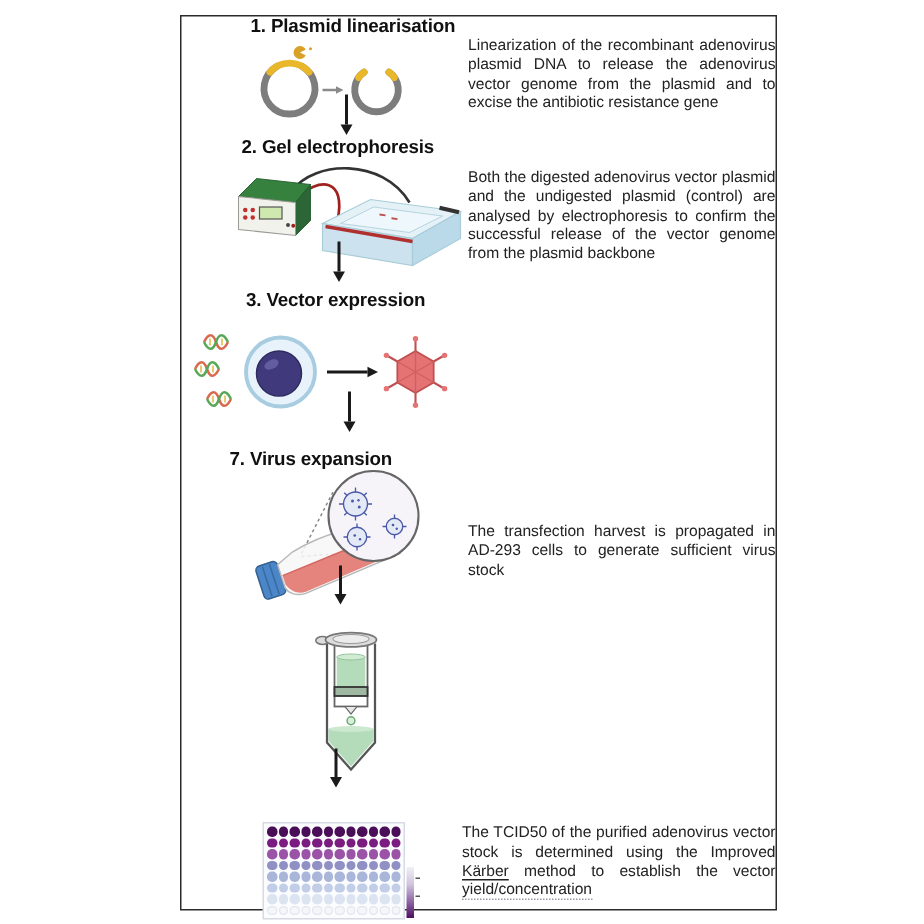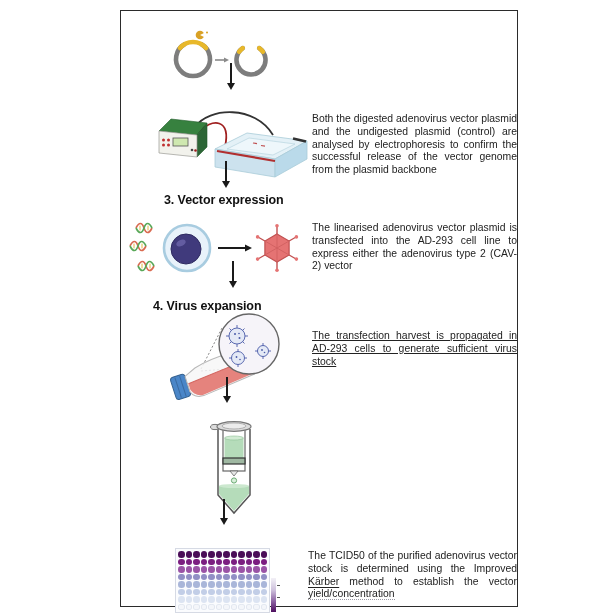--- a/index.html
+++ b/index.html
@@ -26,20 +26,21 @@
   .well-empty{box-shadow:inset 0 0 0 0.8px #e1e6ef;}
   .colorbar{position:absolute;width:5px;height:34px;
             background:linear-gradient(to bottom,#f2f0f6 0%,#cfc2dd 35%,#8a5fa0 70%,#4d0e5e 100%);}
   .cbar-tick{position:absolute;right:-4px;width:3px;height:1px;background:#555;}
 </style>
 </head>
 <body>
 
 <div class="frame">
 
+  <div class="step-title" style="left:46px;top:-1px;">1. Plasmid linearisation</div>
   <svg class="illu" style="left:42px;top:16px;" width="140" height="56" viewBox="0 0 140 56">
 
     <g>
       <path d="M 38.5 17.3 A 17 17 0 1 1 21.5 17.3" fill="none" stroke="#7d7d7d" stroke-width="4.6" stroke-linecap="round"></path>
       <path d="M 17 21.1 A 17 17 0 0 1 43 21.1" fill="none" stroke="#e8b82a" stroke-width="4.6" stroke-linecap="round"></path>
     </g>
 
     <g>
       <circle cx="37" cy="8" r="4.3" fill="#d9a125"></circle>
       <path d="M 37 8 L 43 5 L 43 11 Z" fill="#ffffff"></path>
@@ -51,21 +52,23 @@
       <path d="M 61 30.5 L 66 33 L 61 35.5 Z" fill="#8a8a8a"></path>
     </g>
 
     <g>
       <path d="M 96.3 21.1 A 14.5 14.5 0 1 1 79.7 21.1" fill="none" stroke="#7d7d7d" stroke-width="4.6" stroke-linecap="round"></path>
       <path d="M 96.3 21.1 A 14.5 14.5 0 0 1 99.9 24.7" fill="none" stroke="#e8b82a" stroke-width="4.6" stroke-linecap="round"></path>
       <path d="M 79.7 21.1 A 14.5 14.5 0 0 0 76.1 24.7" fill="none" stroke="#e8b82a" stroke-width="4.6" stroke-linecap="round"></path>
     </g>
   </svg>
   <div class="down-arrow" style="left:105px;top:52px;height:27px;"></div>
-
+  <div class="desc" style="left:191px;top:14px;width:205px;">Linearization of the recombinant adenovirus plasmid DNA to release the adenovirus vector genome from the plasmid and to excise the antibiotic resistance gene</div>
+
+  <div class="step-title" style="left:40px;top:80px;">2. Gel electrophoresis</div>
   <svg class="illu" style="left:28px;top:94px;" width="168" height="78" viewBox="0 0 168 78">
 
     <path d="M 46 22 C 60 2, 106 0, 124 30" fill="none" stroke="#333" stroke-width="1.8"></path>
     <path d="M 48 28 C 64 12, 82 14, 76 42" fill="none" stroke="#a02020" stroke-width="1.8"></path>
 
     <g>
       <polygon points="10,26 22,14 58,18 48,30" fill="#37813f" stroke="#235c2b" stroke-width="0.6"></polygon>
       <polygon points="48,30 58,18 58,42 48,52" fill="#2c6636" stroke="#235c2b" stroke-width="0.6"></polygon>
       <polygon points="10,26 48,30 48,52 10,48" fill="#f2f2ec" stroke="#9a9a94" stroke-width="0.7"></polygon>
       <rect x="24" y="33" width="15" height="8" fill="#cfe8b0" stroke="#555" stroke-width="0.8"></rect>
@@ -138,23 +141,22 @@
       <circle cx="150" cy="57.2" r="1.8" fill="#e57373"></circle>
       <circle cx="130.6" cy="46.1" r="1.8" fill="#e57373"></circle>
       <circle cx="130.6" cy="23.9" r="1.8" fill="#e57373"></circle>
       <polygon points="150,21 162.1,28 162.1,42 150,49 137.9,42 137.9,28" fill="#e57373" stroke="#c05050" stroke-width="1.2"></polygon>
       <line x1="150" y1="21" x2="150" y2="49" stroke="#d06060" stroke-width="0.9"></line>
       <line x1="137.9" y1="28" x2="162.1" y2="42" stroke="#d06060" stroke-width="0.9"></line>
       <line x1="162.1" y1="28" x2="137.9" y2="42" stroke="#d06060" stroke-width="0.9"></line>
     </g>
   </svg>
   <div class="down-arrow" style="left:107px;top:250px;height:27px;"></div>
-  <div class="desc" style="left:191px;top:211px;width:205px;">The linearised adenovirus vector plasmid is transfected into the AD-293 cell line to express either the adenovirus type 2 (CAV-2) vector</div>
-
-  <div class="step-title" style="left:32px;top:288px;">4. Virus expansion</div>
+
+  <div class="step-title" style="left:32px;top:288px;">7. Virus expansion</div>
   <svg class="illu" style="left:48px;top:300px;" width="126" height="92" viewBox="0 0 126 92">
 
     <line x1="32" y1="58" x2="53" y2="17" stroke="#888" stroke-width="1" stroke-dasharray="2,2"></line>
     <line x1="32" y1="60" x2="58" y2="58" stroke="#888" stroke-width="1" stroke-dasharray="2,2"></line>
 
     <g transform="rotate(-18 28 70)">
       <rect x="3" y="59" width="15" height="23" rx="3" fill="#4a86c8" stroke="#33608f" stroke-width="1"></rect>
       <line x1="8" y1="60" x2="8" y2="81" stroke="#3a6aa0" stroke-width="1"></line>
       <line x1="13" y1="60" x2="13" y2="81" stroke="#3a6aa0" stroke-width="1"></line>
       <path d="M 18 62 L 30 57 C 55 51 80 54 95 59 L 99 64 C 101 70 101 76 98 80 L 30 86 C 23 86 19 82 18 78 Z" fill="#f7f7f7" fill-opacity="0.85" stroke="#b8b8b8" stroke-width="1"></path>
@@ -192,21 +194,21 @@
           <circle cx="70.5" cy="27" r="1"></circle>
           <circle cx="70" cy="22.5" r="0.8"></circle>
         <circle cx="93" cy="39" r="0.9"></circle>
           <circle cx="95.5" cy="41.5" r="0.8"></circle>
         <circle cx="67.5" cy="46" r="0.9"></circle>
           <circle cx="71" cy="48.5" r="0.8"></circle>
       </g>
     </g>
   </svg>
   <div class="down-arrow" style="left:101px;top:366px;height:26px;"></div>
-  <div class="desc" style="left:191px;top:319px;width:205px;text-decoration:underline;">The transfection harvest is propagated in AD-293 cells to generate sufficient virus stock</div>
+  <div class="desc" style="left:191px;top:338px;width:205px;">The transfection harvest is propagated in AD-293 cells to generate sufficient virus stock</div>
 
   <svg class="illu" style="left:83px;top:407px;" width="64" height="104" viewBox="0 0 64 104">
 
     <path d="M 15 68 L 45 68 L 45 76 L 30 93 L 15 76 Z" fill="#b5dcba"></path>
     <ellipse cx="30" cy="68" rx="15" ry="2" fill="#cce8cf"></ellipse>
 
     <path d="M 14 11 L 14 77 L 30 95 L 46 77 L 46 11" fill="none" stroke="#555" stroke-width="1.5"></path>
 
     <rect x="19" y="11" width="22" height="42" fill="#ffffff" fill-opacity="0.6" stroke="#666" stroke-width="1.2"></rect>
     <rect x="20.5" y="20" width="19" height="20" fill="#b5dcba"></rect>

